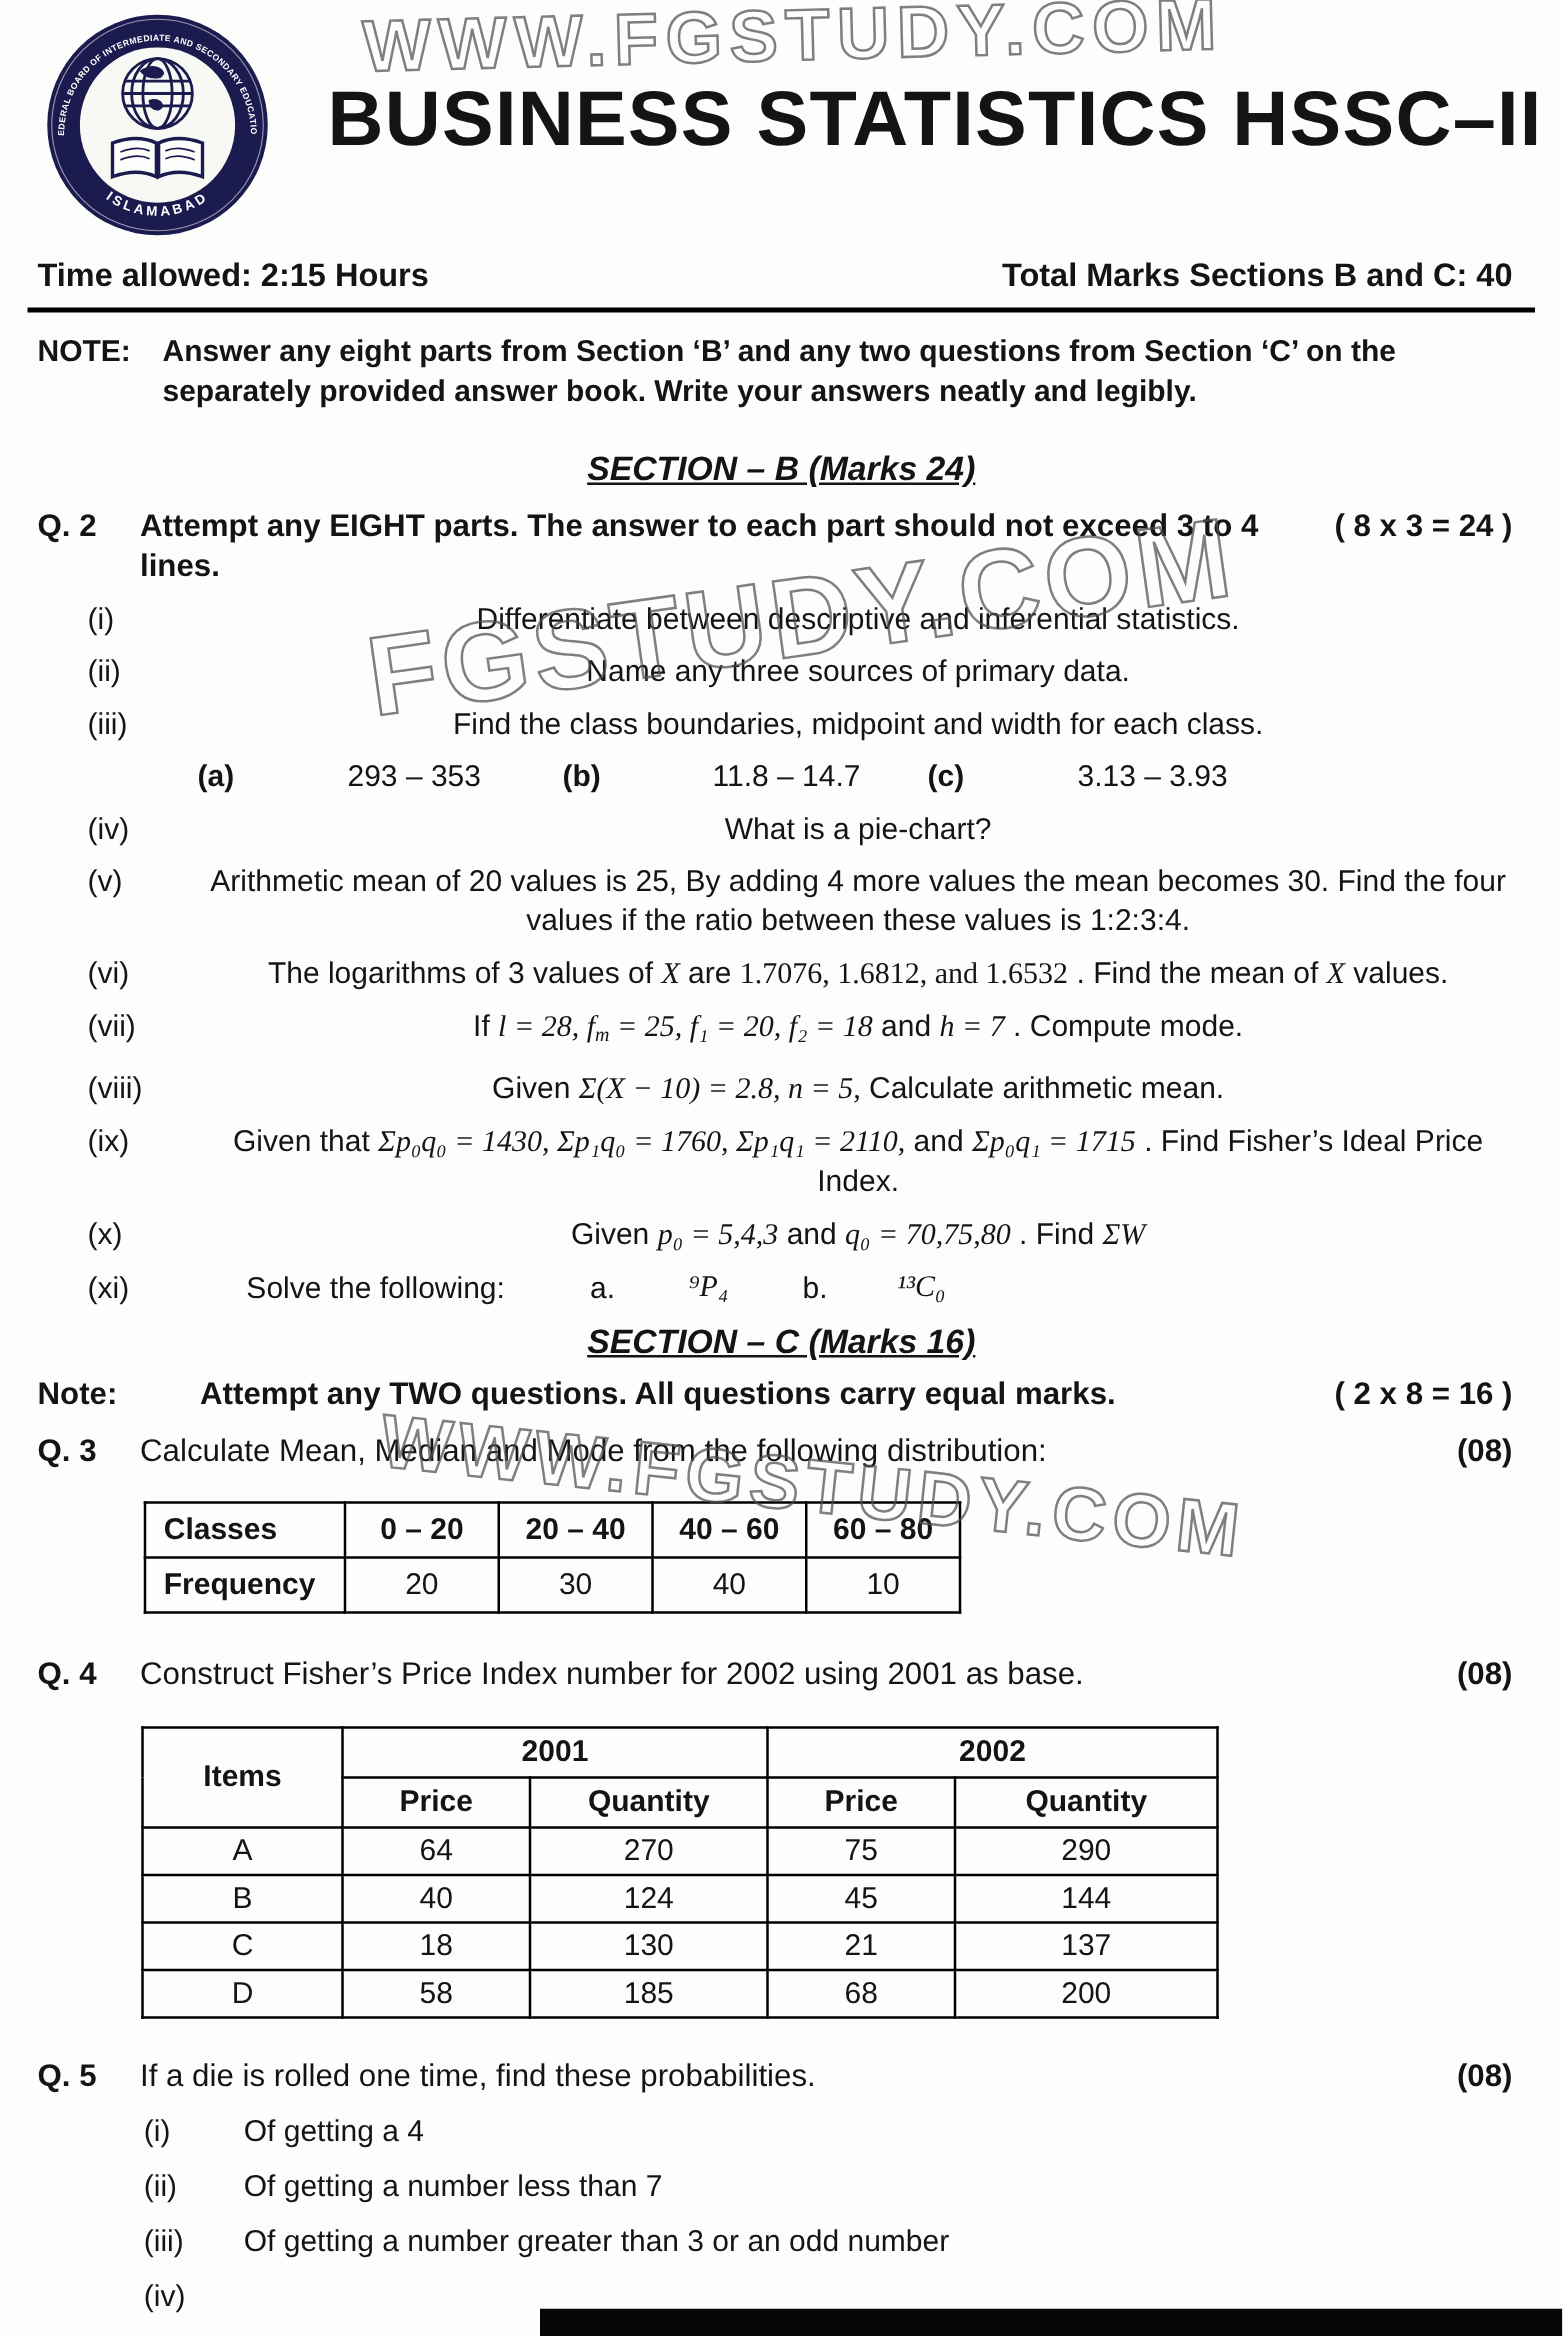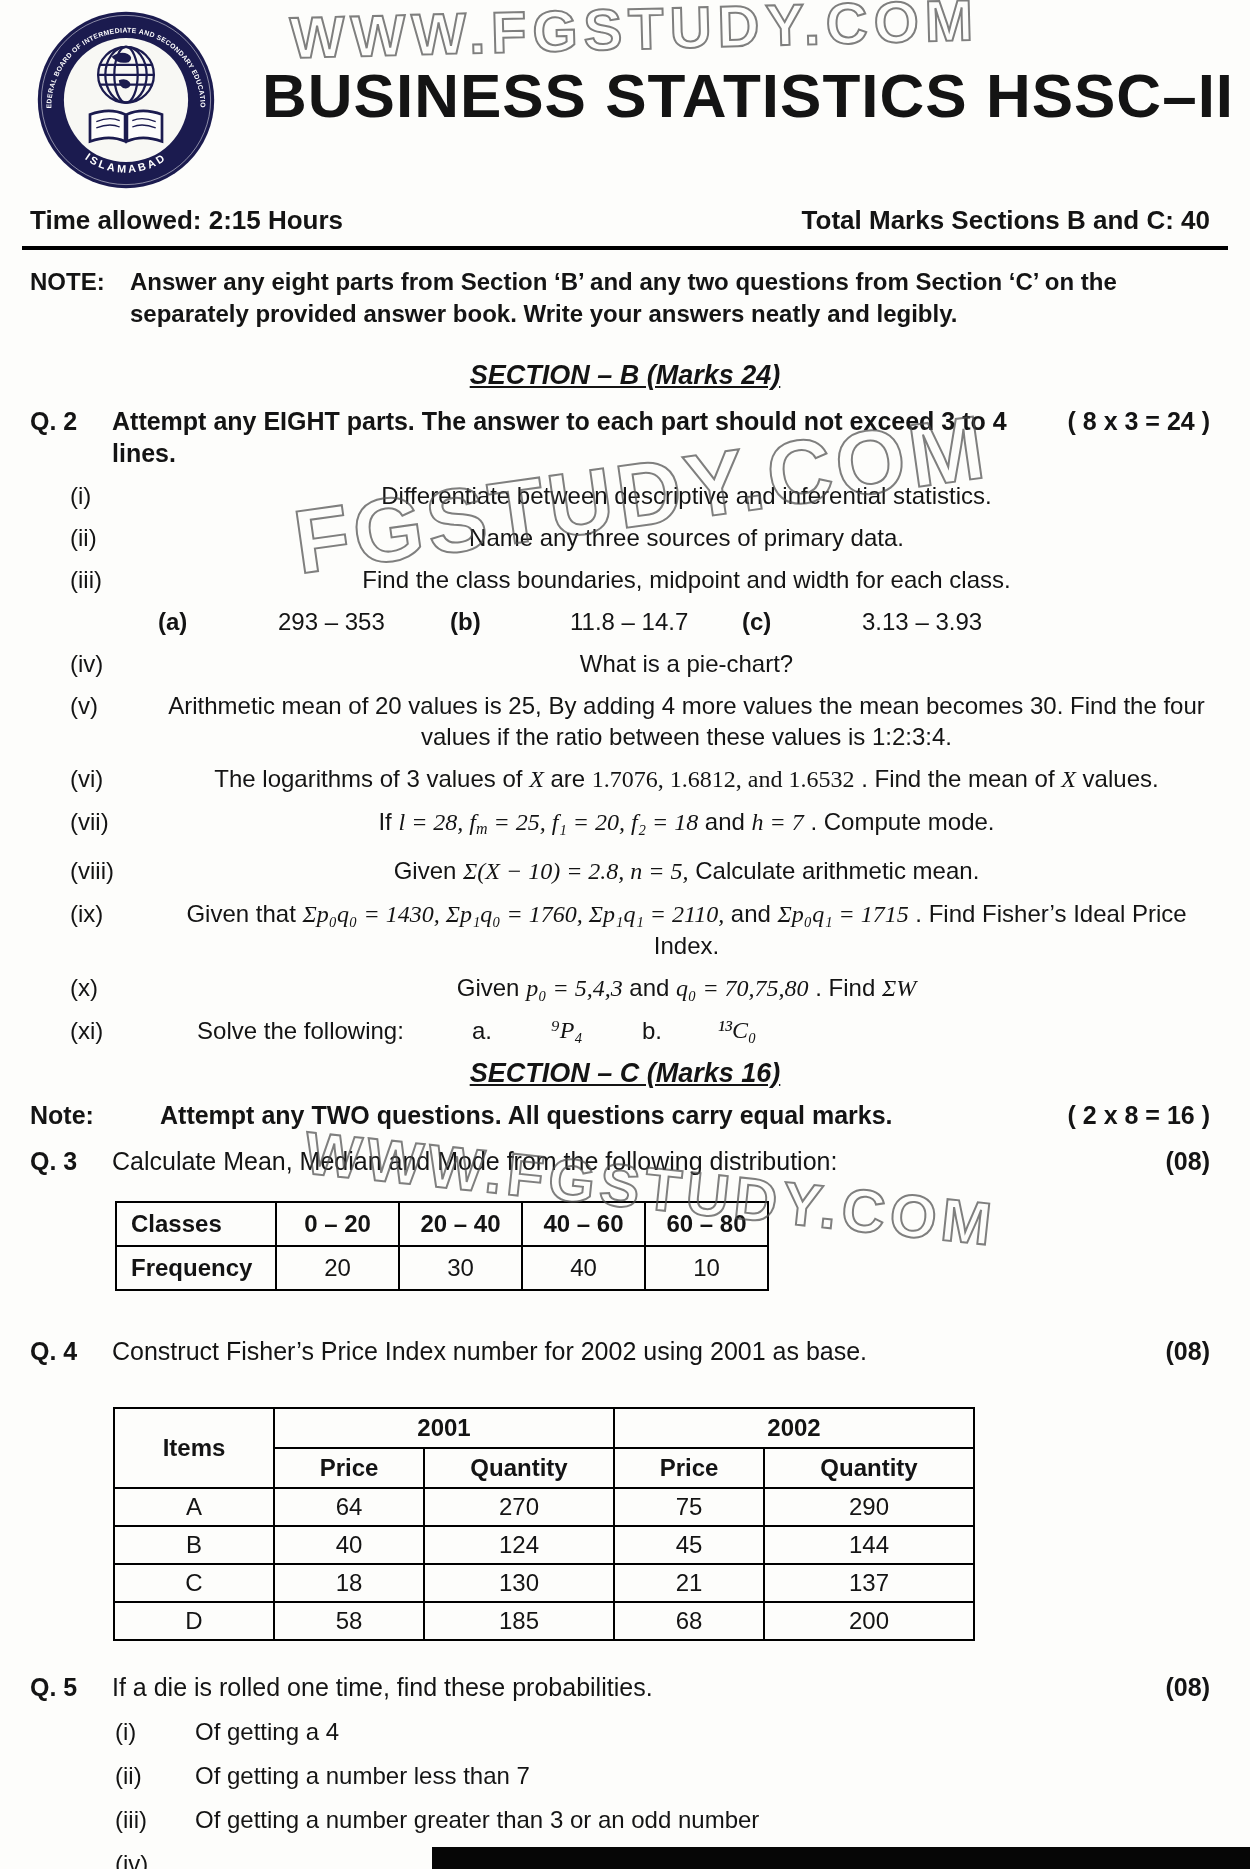--- a/index.html
+++ b/index.html
@@ -54,21 +54,21 @@
   .noteC { display:flex; margin:10px 40px 0 30px; font-size:25px; font-weight:bold; line-height:32px; }
   .noteC .nlabel { width:130px; flex:none; }
   .noteC .nmarks { margin-left:auto; white-space:nowrap; }
   
   table { border-collapse:collapse; font-size:24px; position:relative; z-index:2; background:transparent; }
   td { border:2.5px solid #000; text-align:center; padding:0 10px; }
   .q3-table { margin:24px 0 16px 115px; }
   .q3-table td { height:44px; width:123px; }
   .q3-table td.rowhdr { text-align:left; font-weight:bold; width:160px; padding-left:14px; }
   .q3-table .bcell { font-weight:bold; }
-  .q4-table { margin:40px 0 0 113px; }
+  .q4-table { margin:26px 0 0 113px; }
   .q4-table td { height:38px; }
   .q4-table .hd { font-weight:bold; height:40px; }
   .w-items { width:160px; } .w-c1 { width:150px; } .w-c2 { width:190px; } .w-c3 { width:150px; } .w-c4 { width:210px; }
   
   .q5part { display:flex; margin-top:13px; font-size:24px; line-height:31px; }
   .q5num { margin-left:115px; width:80px; flex:none; }
   .scanbar { position:absolute; left:432px; right:0; bottom:0; height:22px; background:#060606; }
 </style>
 </head>
 <body>
@@ -227,21 +227,21 @@
       <tr>
         <td class="rowhdr">Frequency</td>
         <td>20</td>
         <td>30</td>
         <td>40</td>
         <td>10</td>
       </tr>
     </tbody>
   </table>
 
-  <div class="q-row" style="margin-top:44px;">
+  <div class="q-row" style="margin-top:32px;">
     <span class="q-label">Q. 4</span>
     <span class="q-text">Construct Fisher’s Price Index number for 2002 using 2001 as base.</span>
     <span class="q-marks">(08)</span>
   </div>
 
   <table class="q4-table">
     <tbody>
       <tr>
         <td class="hd w-items" rowspan="2">Items</td>
         <td class="hd" colspan="2">2001</td>

